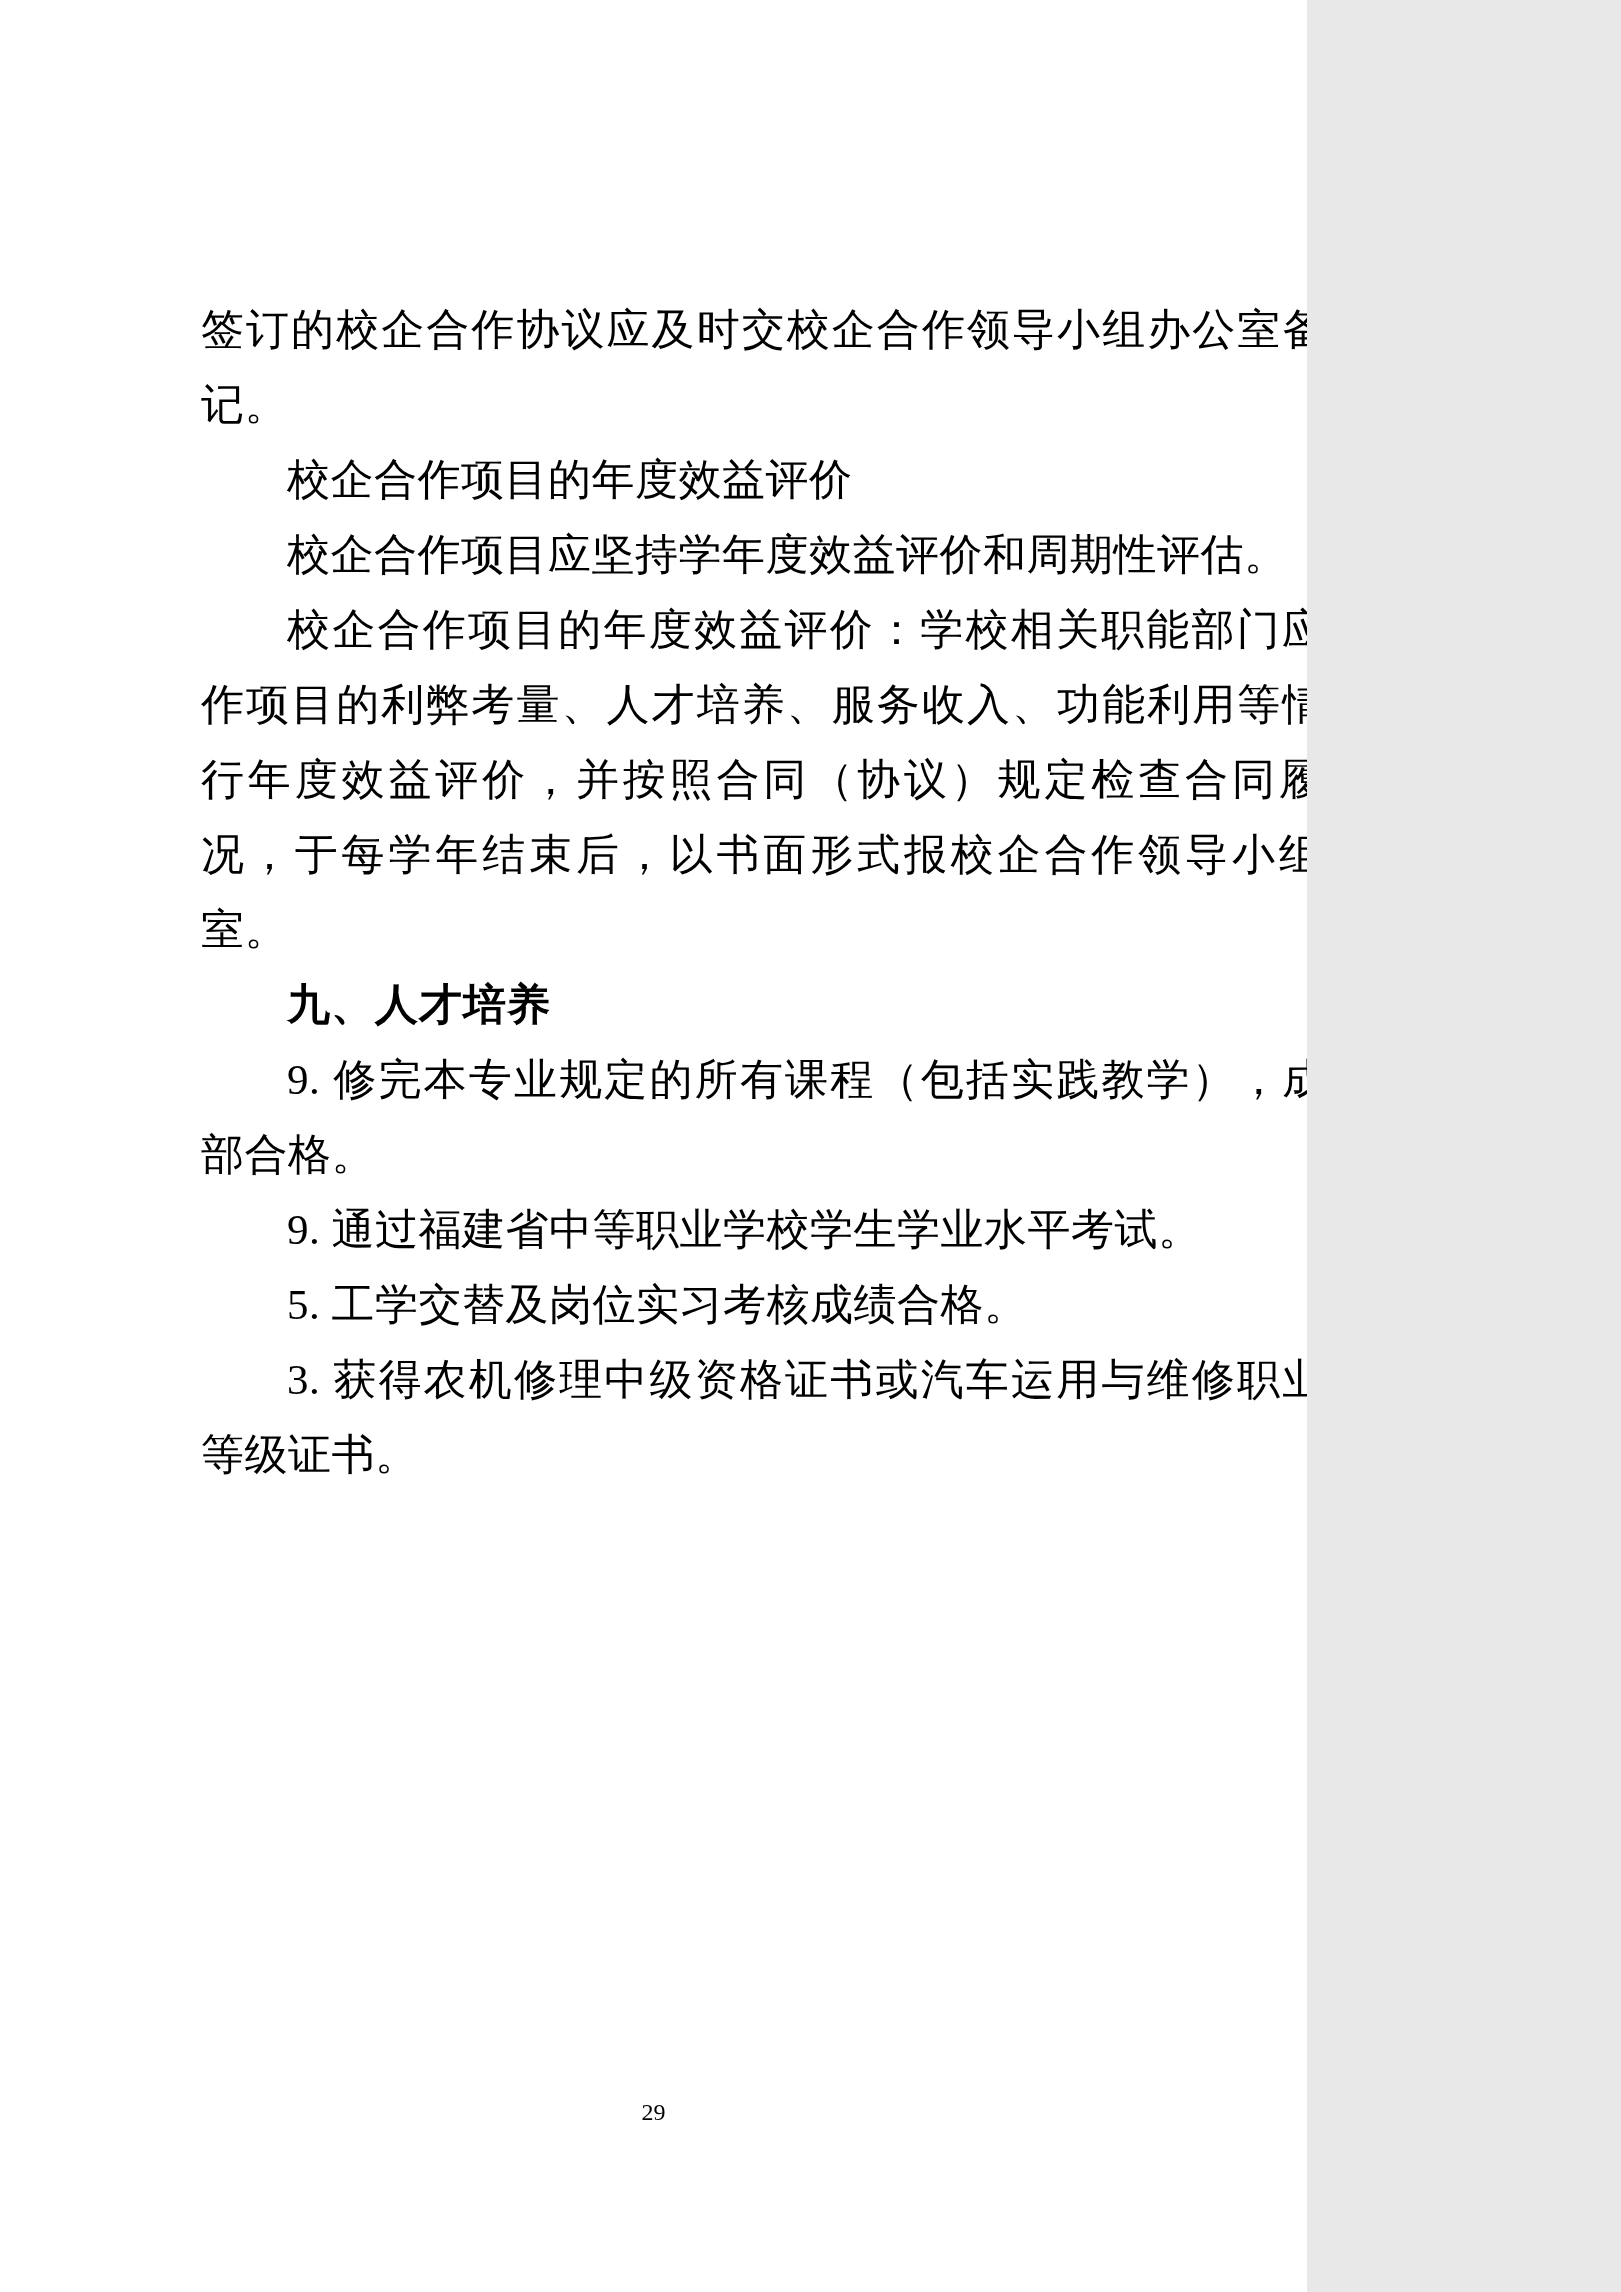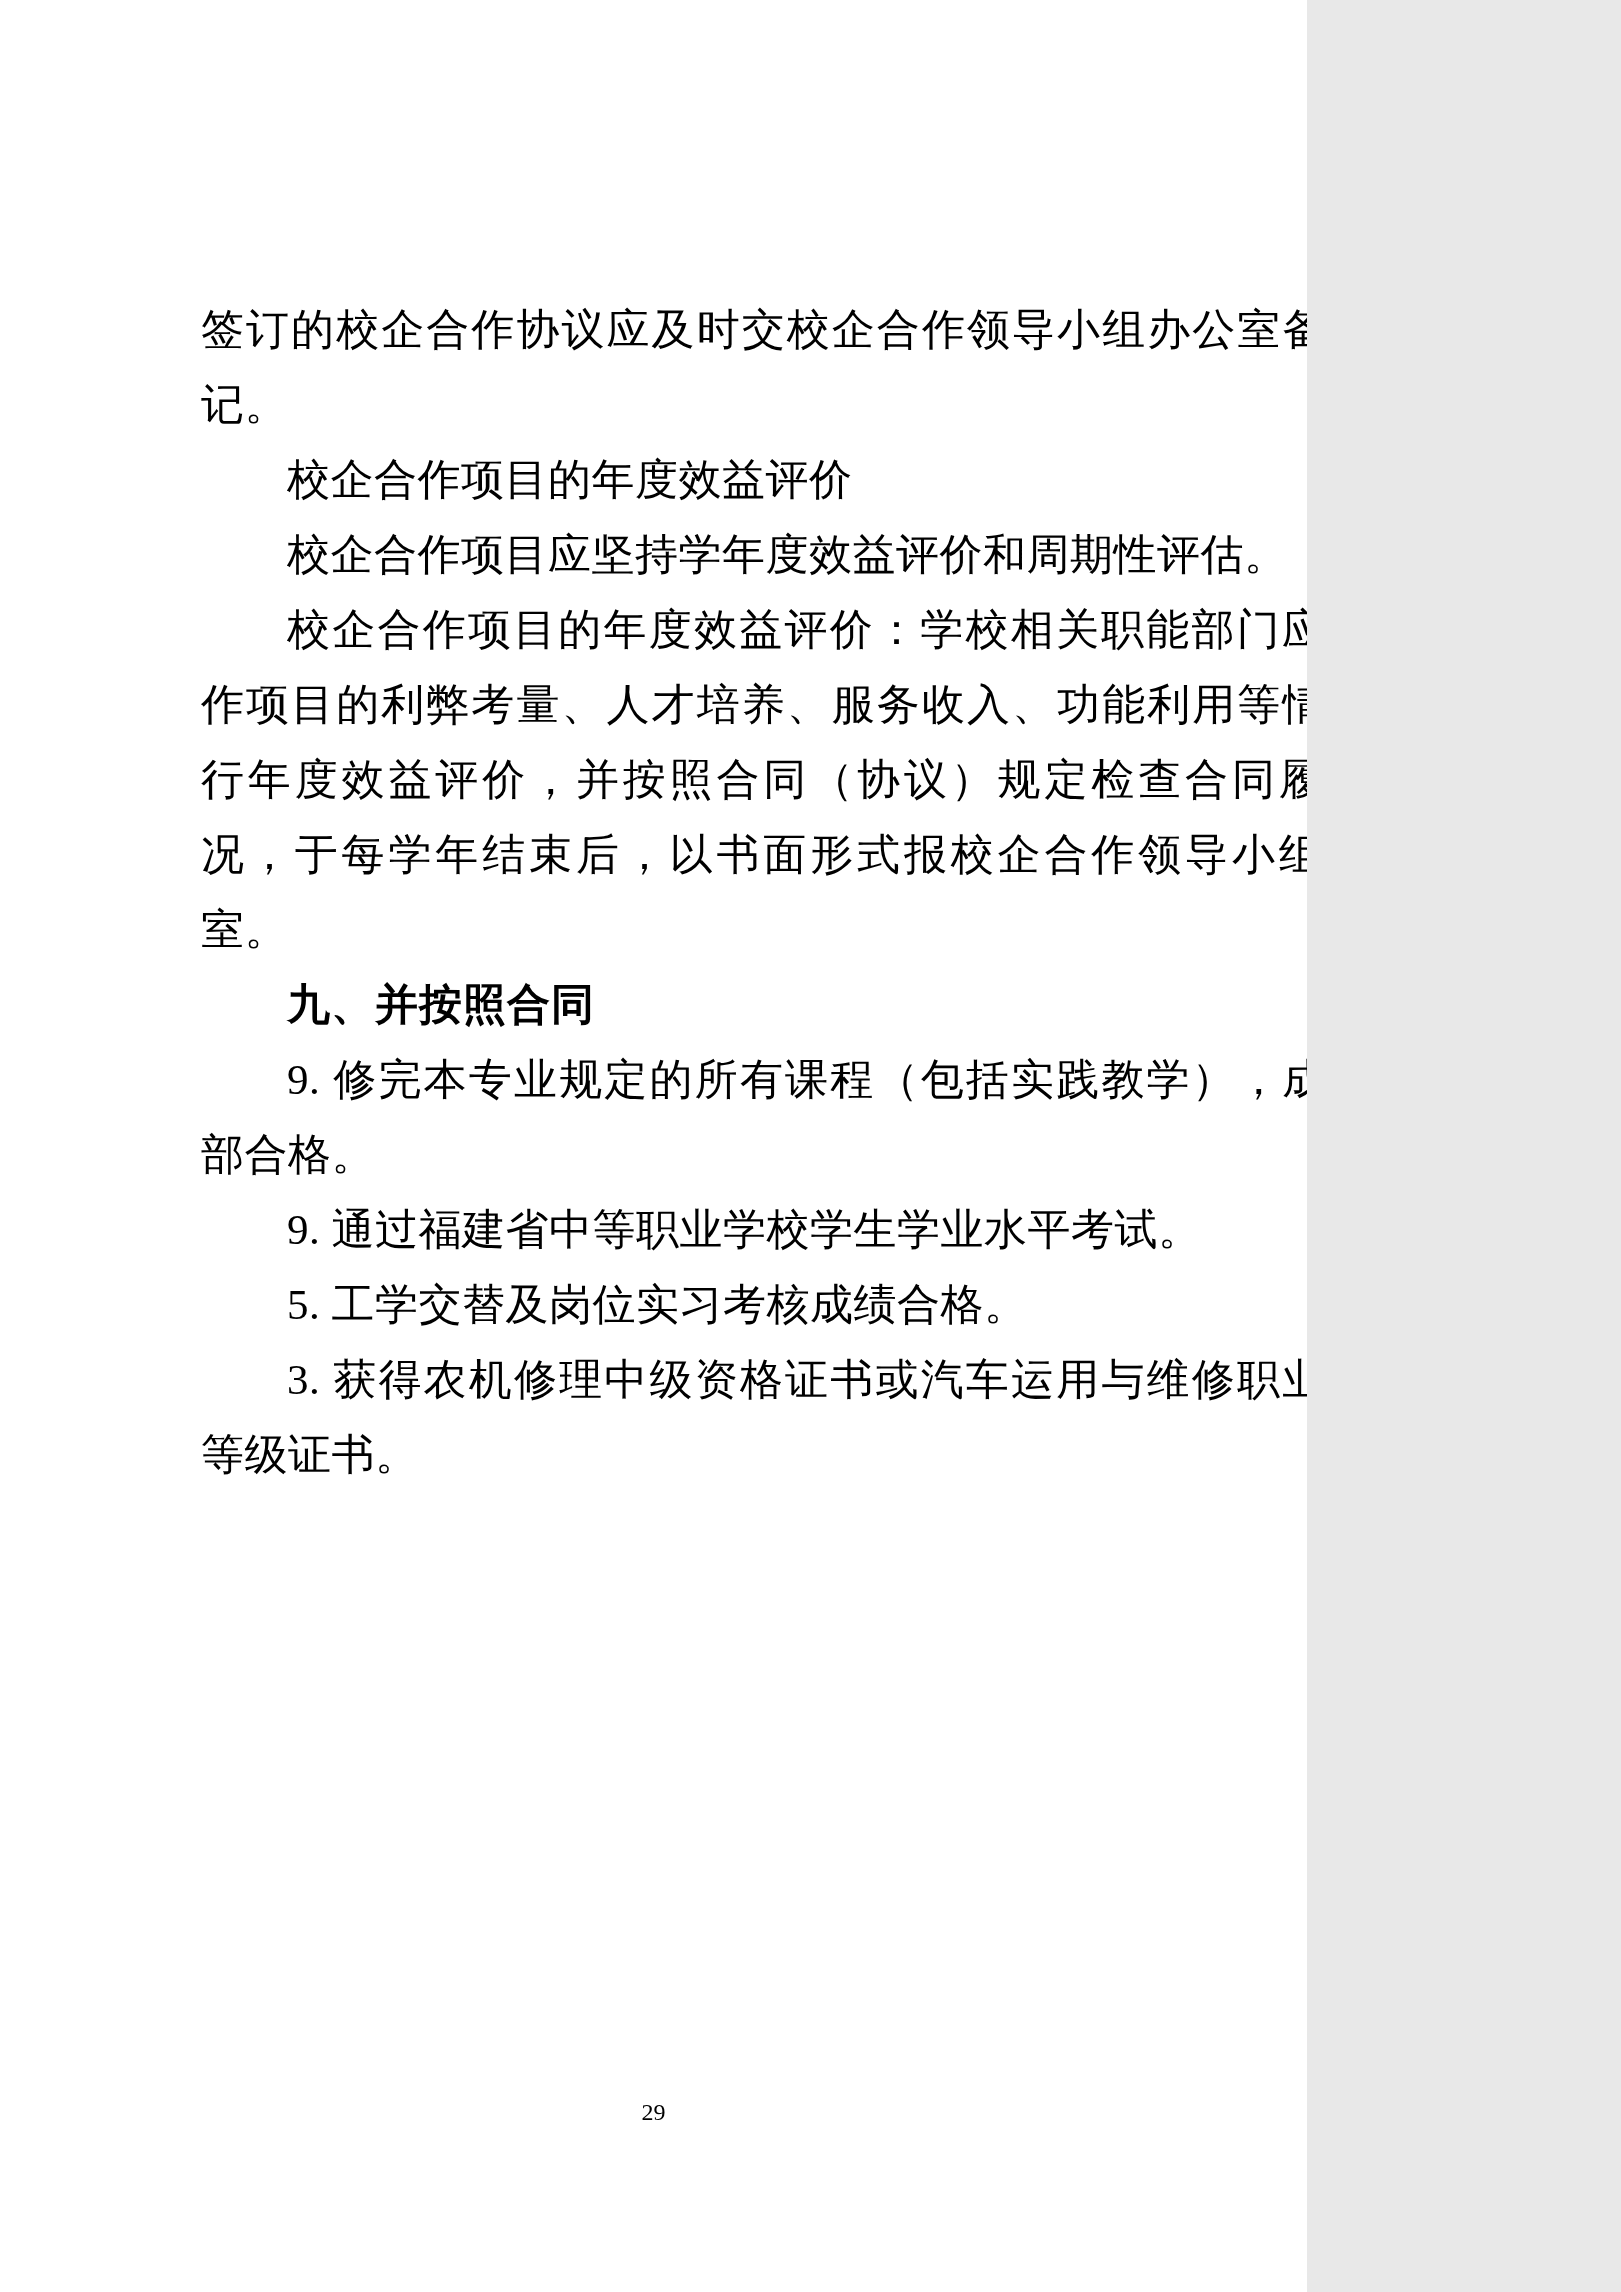--- a/index.html
+++ b/index.html
@@ -52,21 +52,21 @@
 </style>
 </head>
 <body>
 
 <div class="page">
   <div class="content">
       <p class="body">签订的校企合作协议应及时交校企合作领导小组办公室备案登记。</p>
       <p class="body indent">校企合作项目的年度效益评价</p>
       <p class="body indent">校企合作项目应坚持学年度效益评价和周期性评估。</p>
       <p class="body indent">校企合作项目的年度效益评价：学校相关职能部门应对合作项目的利弊考量、人才培养、服务收入、功能利用等情况进行年度效益评价，并按照合同（协议）规定检查合同履行情况，于每学年结束后，以书面形式报校企合作领导小组办公室。</p>
-      <p class="heading indent">九、并按照合同</p>
+      <p class="heading indent">九、人才培养</p>
       <p class="body indent">9. 修完本专业规定的所有课程（包括实践教学），成绩全部合格。</p>
       <p class="body indent">9. 通过福建省中等职业学校学生学业水平考试。</p>
       <p class="body indent">5. 工学交替及岗位实习考核成绩合格。</p>
       <p class="body indent">3. 获得农机修理中级资格证书或汽车运用与维修职业技能等级证书。</p>
     </div>
   <div class="footer">
     <span>29</span>
   </div>
 </div>
 

